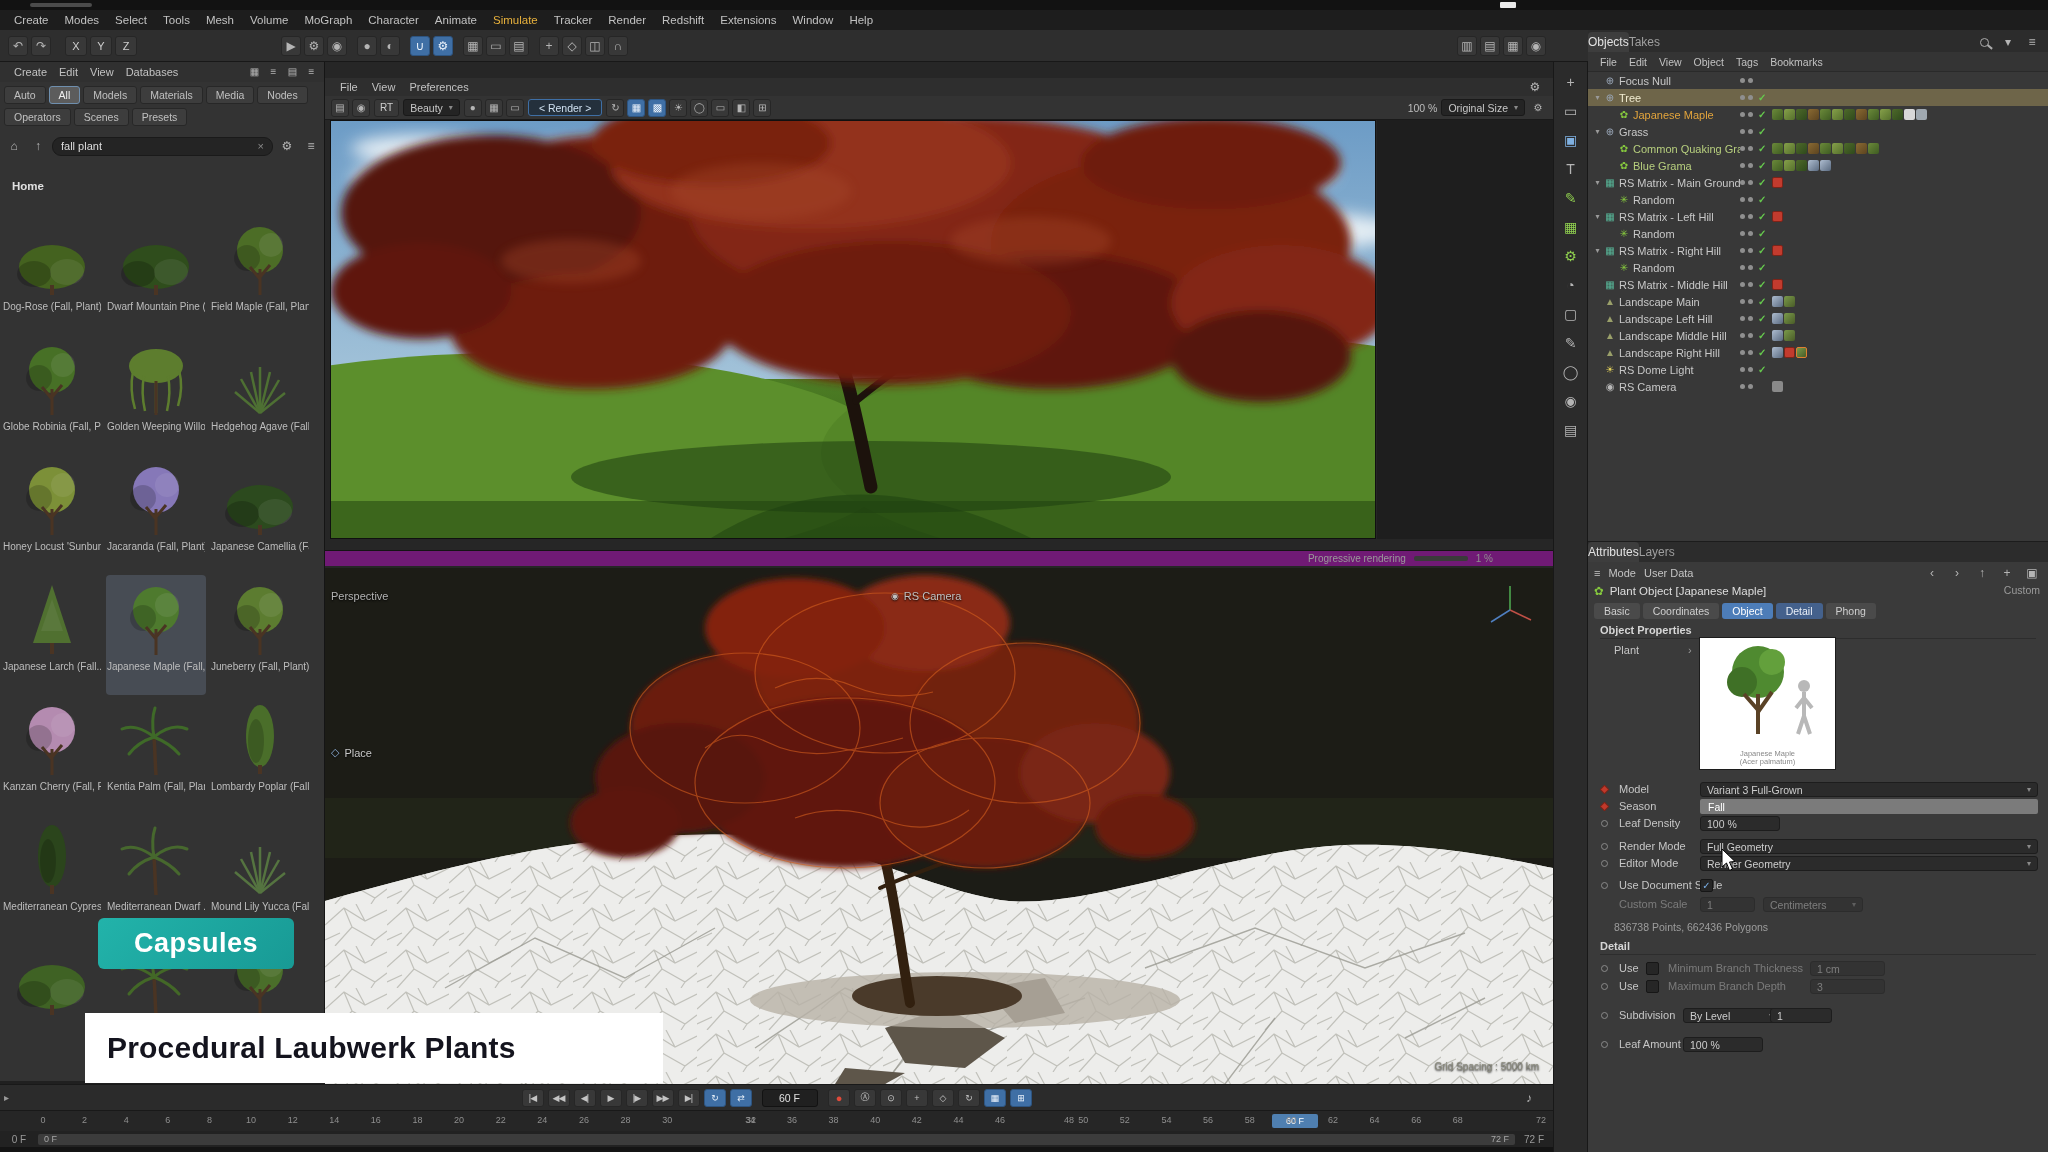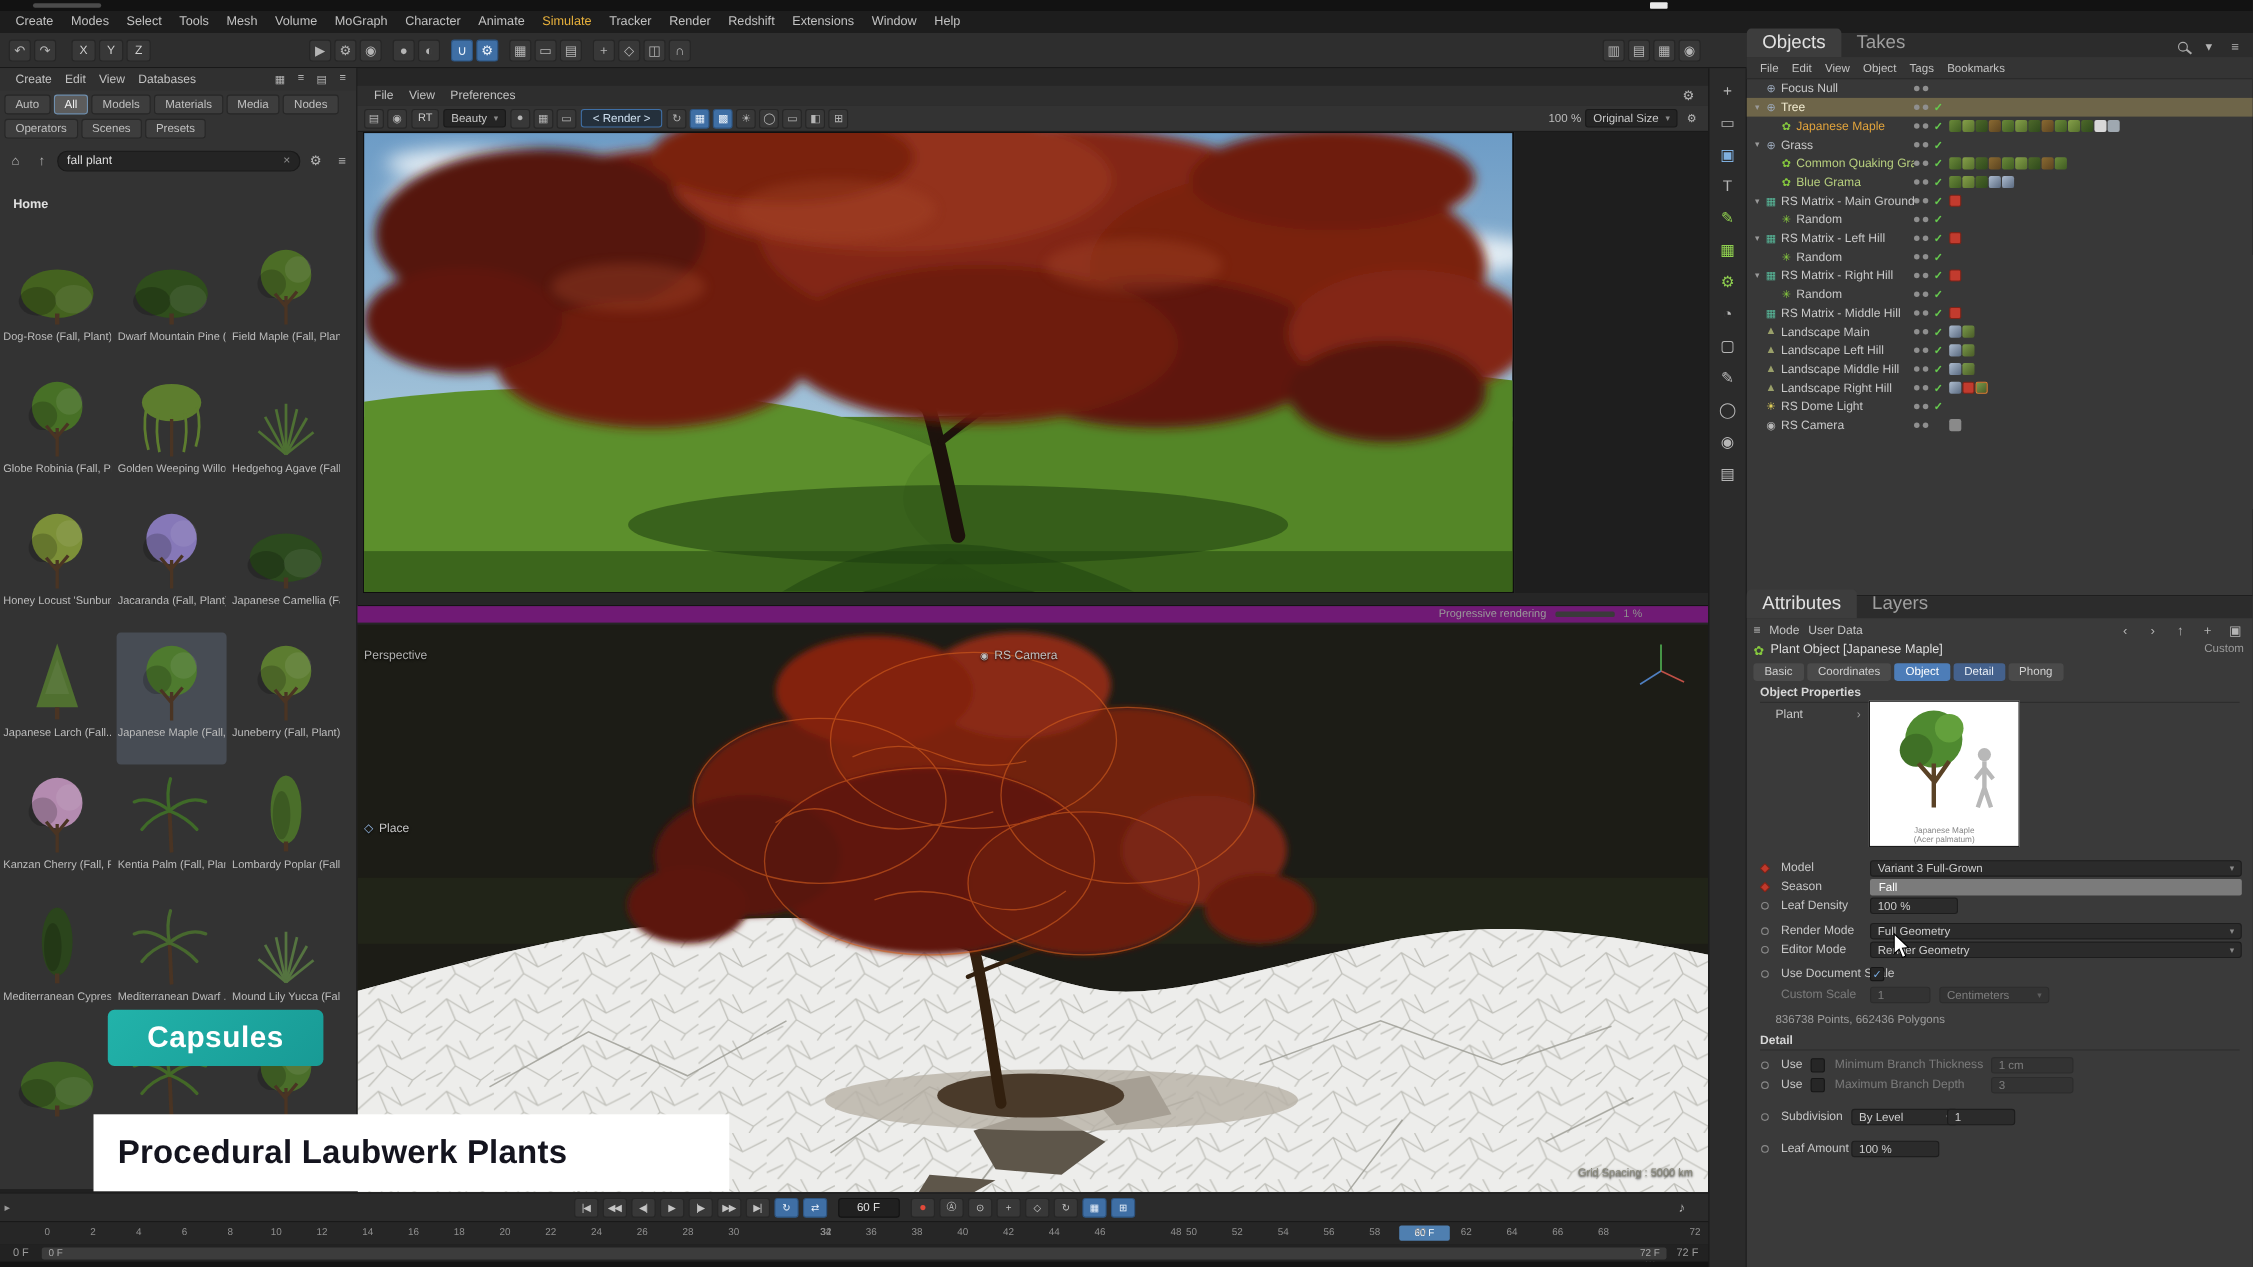--- a/index.html
+++ b/index.html
@@ -57,21 +57,21 @@
 .vp-label{position:absolute;font-size:11px;color:#b4b4b4;text-shadow:0 1px 2px #000}
 #persp-grid-info{position:absolute;right:14px;bottom:12px;font-size:10px;color:#8a8a7c;text-shadow:0 1px 2px #000}
 #place-chip{position:absolute;left:6px;top:178px;display:flex;align-items:center;gap:5px;font-size:11px;color:#c8c8c8;text-shadow:0 1px 2px #000}
 #rs-cam-chip{position:absolute;left:566px;top:22px;display:flex;align-items:center;gap:5px;font-size:11px;color:#c0c0c0;text-shadow:0 1px 2px #000}
 
 #right-strip{position:absolute;left:1553px;top:62px;width:35px;height:1090px;background:#2b2b2b;border-left:1px solid #181818;border-right:1px solid #181818;display:flex;flex-direction:column;align-items:center;padding-top:10px;gap:9px}
 #right-strip .ibtn{background:none;border:none;font-size:14px}
 
 #right-panel{position:absolute;left:1588px;top:30px;width:460px;height:1122px;background:#383838}
 #om-tabs{position:absolute;left:0;top:0;width:100%;height:22px;background:#2c2c2c;display:flex;align-items:flex-end}
-.panel-tab{font-size:17px;color:#9f9f9f;padding:3px 14px;border-radius:4px 4px 0 0}
+.panel-tab{font-size:12px;color:#9f9f9f;padding:3px 0;border-radius:4px 4px 0 0}
 .panel-tab.active{background:#3d3d3d;color:#e2e2e2}
 #om-tab-icons{margin-left:auto;display:flex;align-items:center;gap:4px;padding-right:6px}
 #om-menu{position:absolute;left:0;top:22px;width:100%;height:20px;background:#343434;display:flex;align-items:center;padding-left:6px;border-bottom:1px solid #2a2a2a}
 #om-menu .menu-item{font-size:10.5px;padding:1px 6px}
 #om-rows{position:absolute;left:0;top:42px;width:100%}
 .om-row{display:flex;align-items:center;height:17px;font-size:11px}
 .om-row.sel{background:#6e6549}
 .om-row.sel .om-name{color:#f2ecd2}
 .om-left{flex:0 0 152px;display:flex;align-items:center;overflow:hidden;white-space:nowrap}
 .om-arr{width:11px;font-size:8px;color:#9a9a9a;text-align:center;flex:0 0 11px}

